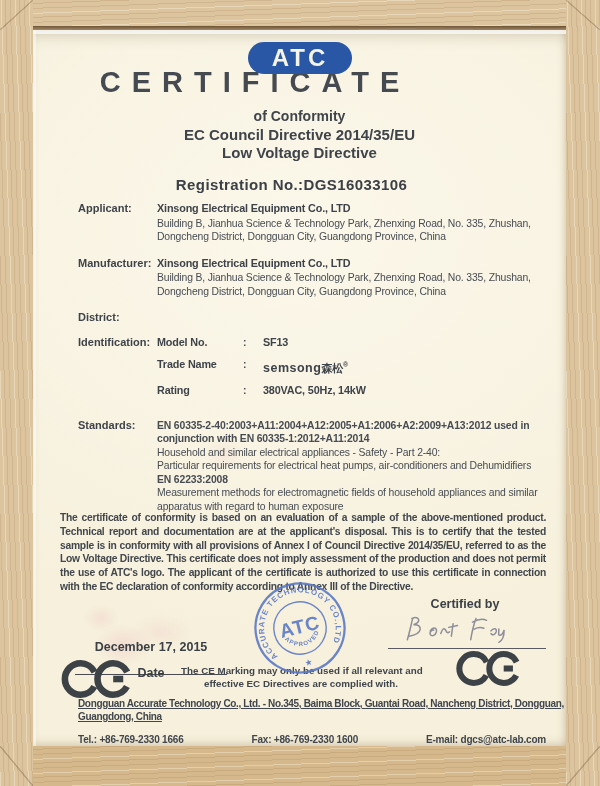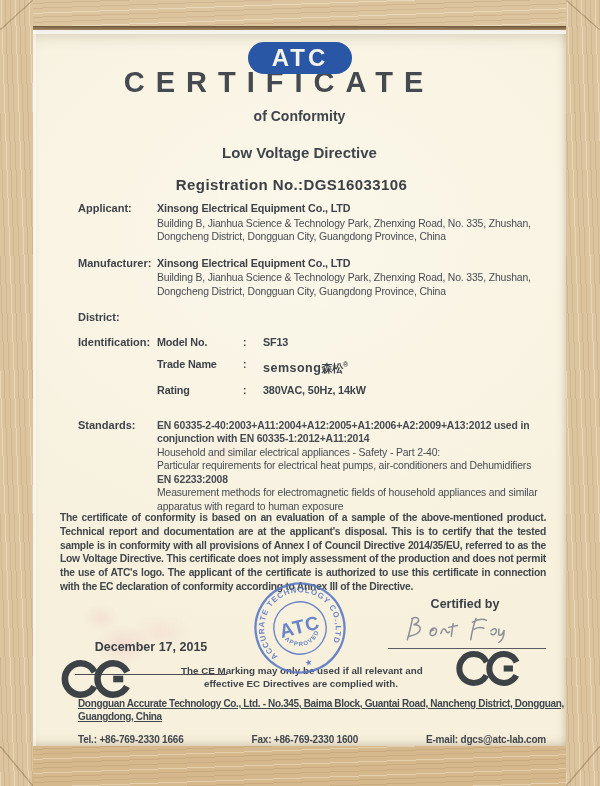--- a/index.html
+++ b/index.html
@@ -41,21 +41,21 @@
       radial-gradient(520px 420px at 50% 28%, #fbf7ea, #f6f0dc);
     box-shadow:inset 0 4px 0 rgba(255,255,255,.7), inset 3px 0 0 rgba(255,255,255,.5),
                inset 0 14px 16px -10px rgba(60,40,10,.22), inset -4px 0 10px -4px rgba(120,90,50,.25),
                inset 0 -6px 12px -6px rgba(120,90,50,.3);
   }
   .abs{position:absolute;}
   .ctr{text-align:center;}
   
   .atc-pill{left:215px;top:12px;width:104px;height:32px;background:#2a57a5;border-radius:16px;
     color:#f6f3e8;font-weight:bold;font-size:24px;letter-spacing:3px;line-height:32px;text-align:center;z-index:3;}
-  .cert-title{left:0;width:444px;top:36px;font-size:29px;font-weight:bold;letter-spacing:11px;color:#454a51;z-index:2;padding-left:24px;}
+  .cert-title{left:0;width:444px;top:36px;font-size:29px;font-weight:bold;letter-spacing:11px;color:#454a51;z-index:2;}
   .sub1{left:0;right:0;top:78px;font-size:14px;font-weight:bold;color:#3f444b;}
   .sub2{left:0;right:0;top:96px;font-size:15px;font-weight:bold;color:#3f444b;}
   .sub3{left:0;right:0;top:114px;font-size:15px;font-weight:bold;color:#3f444b;}
   .reg{left:0;right:16px;top:146px;font-size:15px;font-weight:bold;color:#3b4047;letter-spacing:.4px;}
   
   .rows{left:45px;right:20px;top:172px;color:#3e434a;}
   .row{display:flex;margin-bottom:13px;}
   .lbl{width:79px;flex:0 0 79px;font-size:11px;font-weight:bold;}
   .val{flex:1;font-size:10.4px;letter-spacing:-0.15px;line-height:13.5px;color:#474c53;}
   .val .name{font-weight:bold;font-size:10.8px;color:#3e434a;margin-bottom:1px;}
@@ -104,20 +104,21 @@
   <div class="seam seam-tr"></div>
   <div class="seam seam-bl"></div>
   <div class="seam seam-br"></div>
   <div class="seam-top-shadow"></div>
 
   <div class="paper">
 
     <div class="abs atc-pill">ATC</div>
     <div class="abs cert-title ctr">CERTIFICATE</div>
     <div class="abs sub1 ctr">of Conformity</div>
+    <div class="abs sub2 ctr">EC Council Directive 2014/35/EU</div>
     <div class="abs sub3 ctr">Low Voltage Directive</div>
     <div class="abs reg ctr">Registration No.:DGS16033106</div>
 
     <div class="abs rows">
       <div class="row">
         <div class="lbl">Applicant:</div>
         <div class="val">
           <div class="name">Xinsong Electrical Equipment Co., LTD</div>
           <div>Building B, Jianhua Science &amp; Technology Park, Zhenxing Road, No. 335, Zhushan, Dongcheng District, Dongguan City, Guangdong Province, China</div>
         </div>
@@ -173,20 +174,21 @@
         <path d="M34,26 c3,-5 8,-4 7,1 c-1,4 -5,6 -7,3 c-1,-2 1,-5 4,-5"></path>
         <path d="M46,29 c2,-6 4,-7 6,-3 c1,2 2,3 4,1"></path>
         <path d="M60,18 l-2,14 M55,22 l10,-2"></path>
         <path d="M86,12 c-3,8 -5,18 -6,24 M82,16 c6,-3 12,-4 16,-2 M84,24 c4,-2 8,-2 11,-1"></path>
         <path d="M103,26 c3,-4 7,-3 6,1 c-1,3 -4,5 -6,2"></path>
         <path d="M112,24 c0,4 -1,7 1,7 c2,0 4,-3 5,-6 c0,6 -2,12 -6,14"></path>
       </g>
     </svg>
     <div class="abs sigline"></div>
     <div class="abs dateval ctr">December 17, 2015</div>
+    <div class="abs datelbl ctr">Date</div>
 
     <svg class="abs stamp" viewBox="0 0 110 110">
       <g transform="rotate(-14 55 55)" fill="#5b79c6">
         <circle cx="55" cy="55" r="51" fill="none" stroke="#5b79c6" stroke-width="2.6"></circle>
         <circle cx="55" cy="55" r="30" fill="none" stroke="#5b79c6" stroke-width="1.6"></circle>
         <defs>
           <path id="ringPath" d="M 28.6 86.4 A 41 41 0 1 1 81.4 86.4"></path>
           <path id="appPath" d="M 34 62 A 23 23 0 0 0 76 62"></path>
         </defs>
         <text font-size="9" font-weight="bold" letter-spacing="1.1">

